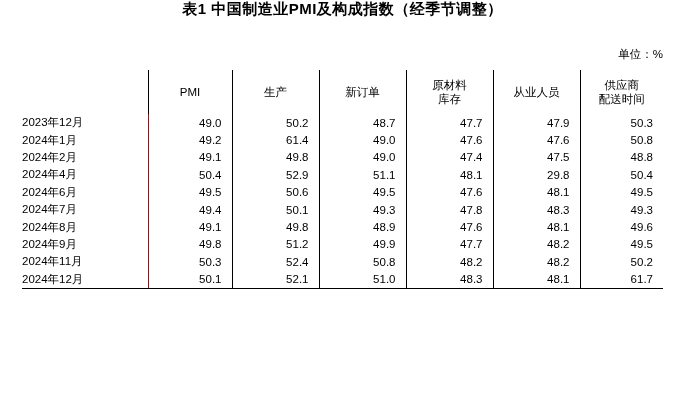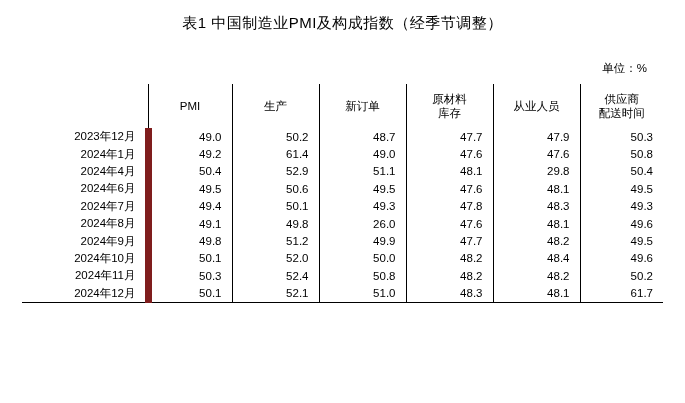--- a/index.html
+++ b/index.html
@@ -16,28 +16,27 @@
   }
   .page {
     position: relative;
     width: 685px;
     height: 403px;
     box-sizing: border-box;
   }
   .title {
     text-align: center;
     font-size: 15px;
-    font-weight: normal;
-    padding-top: 14px;
+    font-weight: bold;
     letter-spacing: 0.5px;
   }
   .unit {
     text-align: right;
     font-size: 11.5px;
-    padding-right: 38px;
+    padding-right: 22px;
     padding-top: 28px;
   }
   table.pmi {
     border-collapse: collapse;
     margin: 8px auto 0 auto;
     width: 641px;
     table-layout: fixed;
   }
   table.pmi th, table.pmi td {
     font-size: 11.5px;
@@ -61,23 +60,22 @@
     border-left: 1px solid #000;
   }
   thead th.colh.first {
     border-left: 0;
   }
   tbody td {
     height: 17.4px;
     vertical-align: middle;
   }
   tbody td.rowlabel {
-    text-align: right;
     padding-right: 9px;
-    border-right: 7px solid #7f1d1d;
+    border-right: 1px solid #7f1d1d;
   }
   tbody td.val {
     text-align: right;
     padding-right: 10px;
     border-left: 1px solid #000;
   }
   tbody td.val.first {
     border-left: 0;
   }
   tbody tr:last-child td {
@@ -144,20 +142,29 @@
       <tr>
         <td class="rowlabel">2024年1月</td>
         <td class="val first">49.2</td>
         <td class="val">61.4</td>
         <td class="val">49.0</td>
         <td class="val">47.6</td>
         <td class="val">47.6</td>
         <td class="val">50.8</td>
       </tr>
       <tr>
+        <td class="rowlabel">2024年2月</td>
+        <td class="val first">49.1</td>
+        <td class="val">49.8</td>
+        <td class="val">49.0</td>
+        <td class="val">47.4</td>
+        <td class="val">47.5</td>
+        <td class="val">48.8</td>
+      </tr>
+      <tr>
         <td class="rowlabel">2024年4月</td>
         <td class="val first">50.4</td>
         <td class="val">52.9</td>
         <td class="val">51.1</td>
         <td class="val">48.1</td>
         <td class="val">29.8</td>
         <td class="val">50.4</td>
       </tr>
       <tr>
         <td class="rowlabel">2024年6月</td>
@@ -174,44 +181,35 @@
         <td class="val">50.1</td>
         <td class="val">49.3</td>
         <td class="val">47.8</td>
         <td class="val">48.3</td>
         <td class="val">49.3</td>
       </tr>
       <tr>
         <td class="rowlabel">2024年8月</td>
         <td class="val first">49.1</td>
         <td class="val">49.8</td>
-        <td class="val">26.0</td>
+        <td class="val">48.9</td>
         <td class="val">47.6</td>
         <td class="val">48.1</td>
         <td class="val">49.6</td>
       </tr>
       <tr>
         <td class="rowlabel">2024年9月</td>
         <td class="val first">49.8</td>
         <td class="val">51.2</td>
         <td class="val">49.9</td>
         <td class="val">47.7</td>
         <td class="val">48.2</td>
         <td class="val">49.5</td>
       </tr>
       <tr>
-        <td class="rowlabel">2024年10月</td>
-        <td class="val first">50.1</td>
-        <td class="val">52.0</td>
-        <td class="val">50.0</td>
-        <td class="val">48.2</td>
-        <td class="val">48.4</td>
-        <td class="val">49.6</td>
-      </tr>
-      <tr>
         <td class="rowlabel">2024年11月</td>
         <td class="val first">50.3</td>
         <td class="val">52.4</td>
         <td class="val">50.8</td>
         <td class="val">48.2</td>
         <td class="val">48.2</td>
         <td class="val">50.2</td>
       </tr>
       <tr>
         <td class="rowlabel">2024年12月</td>

